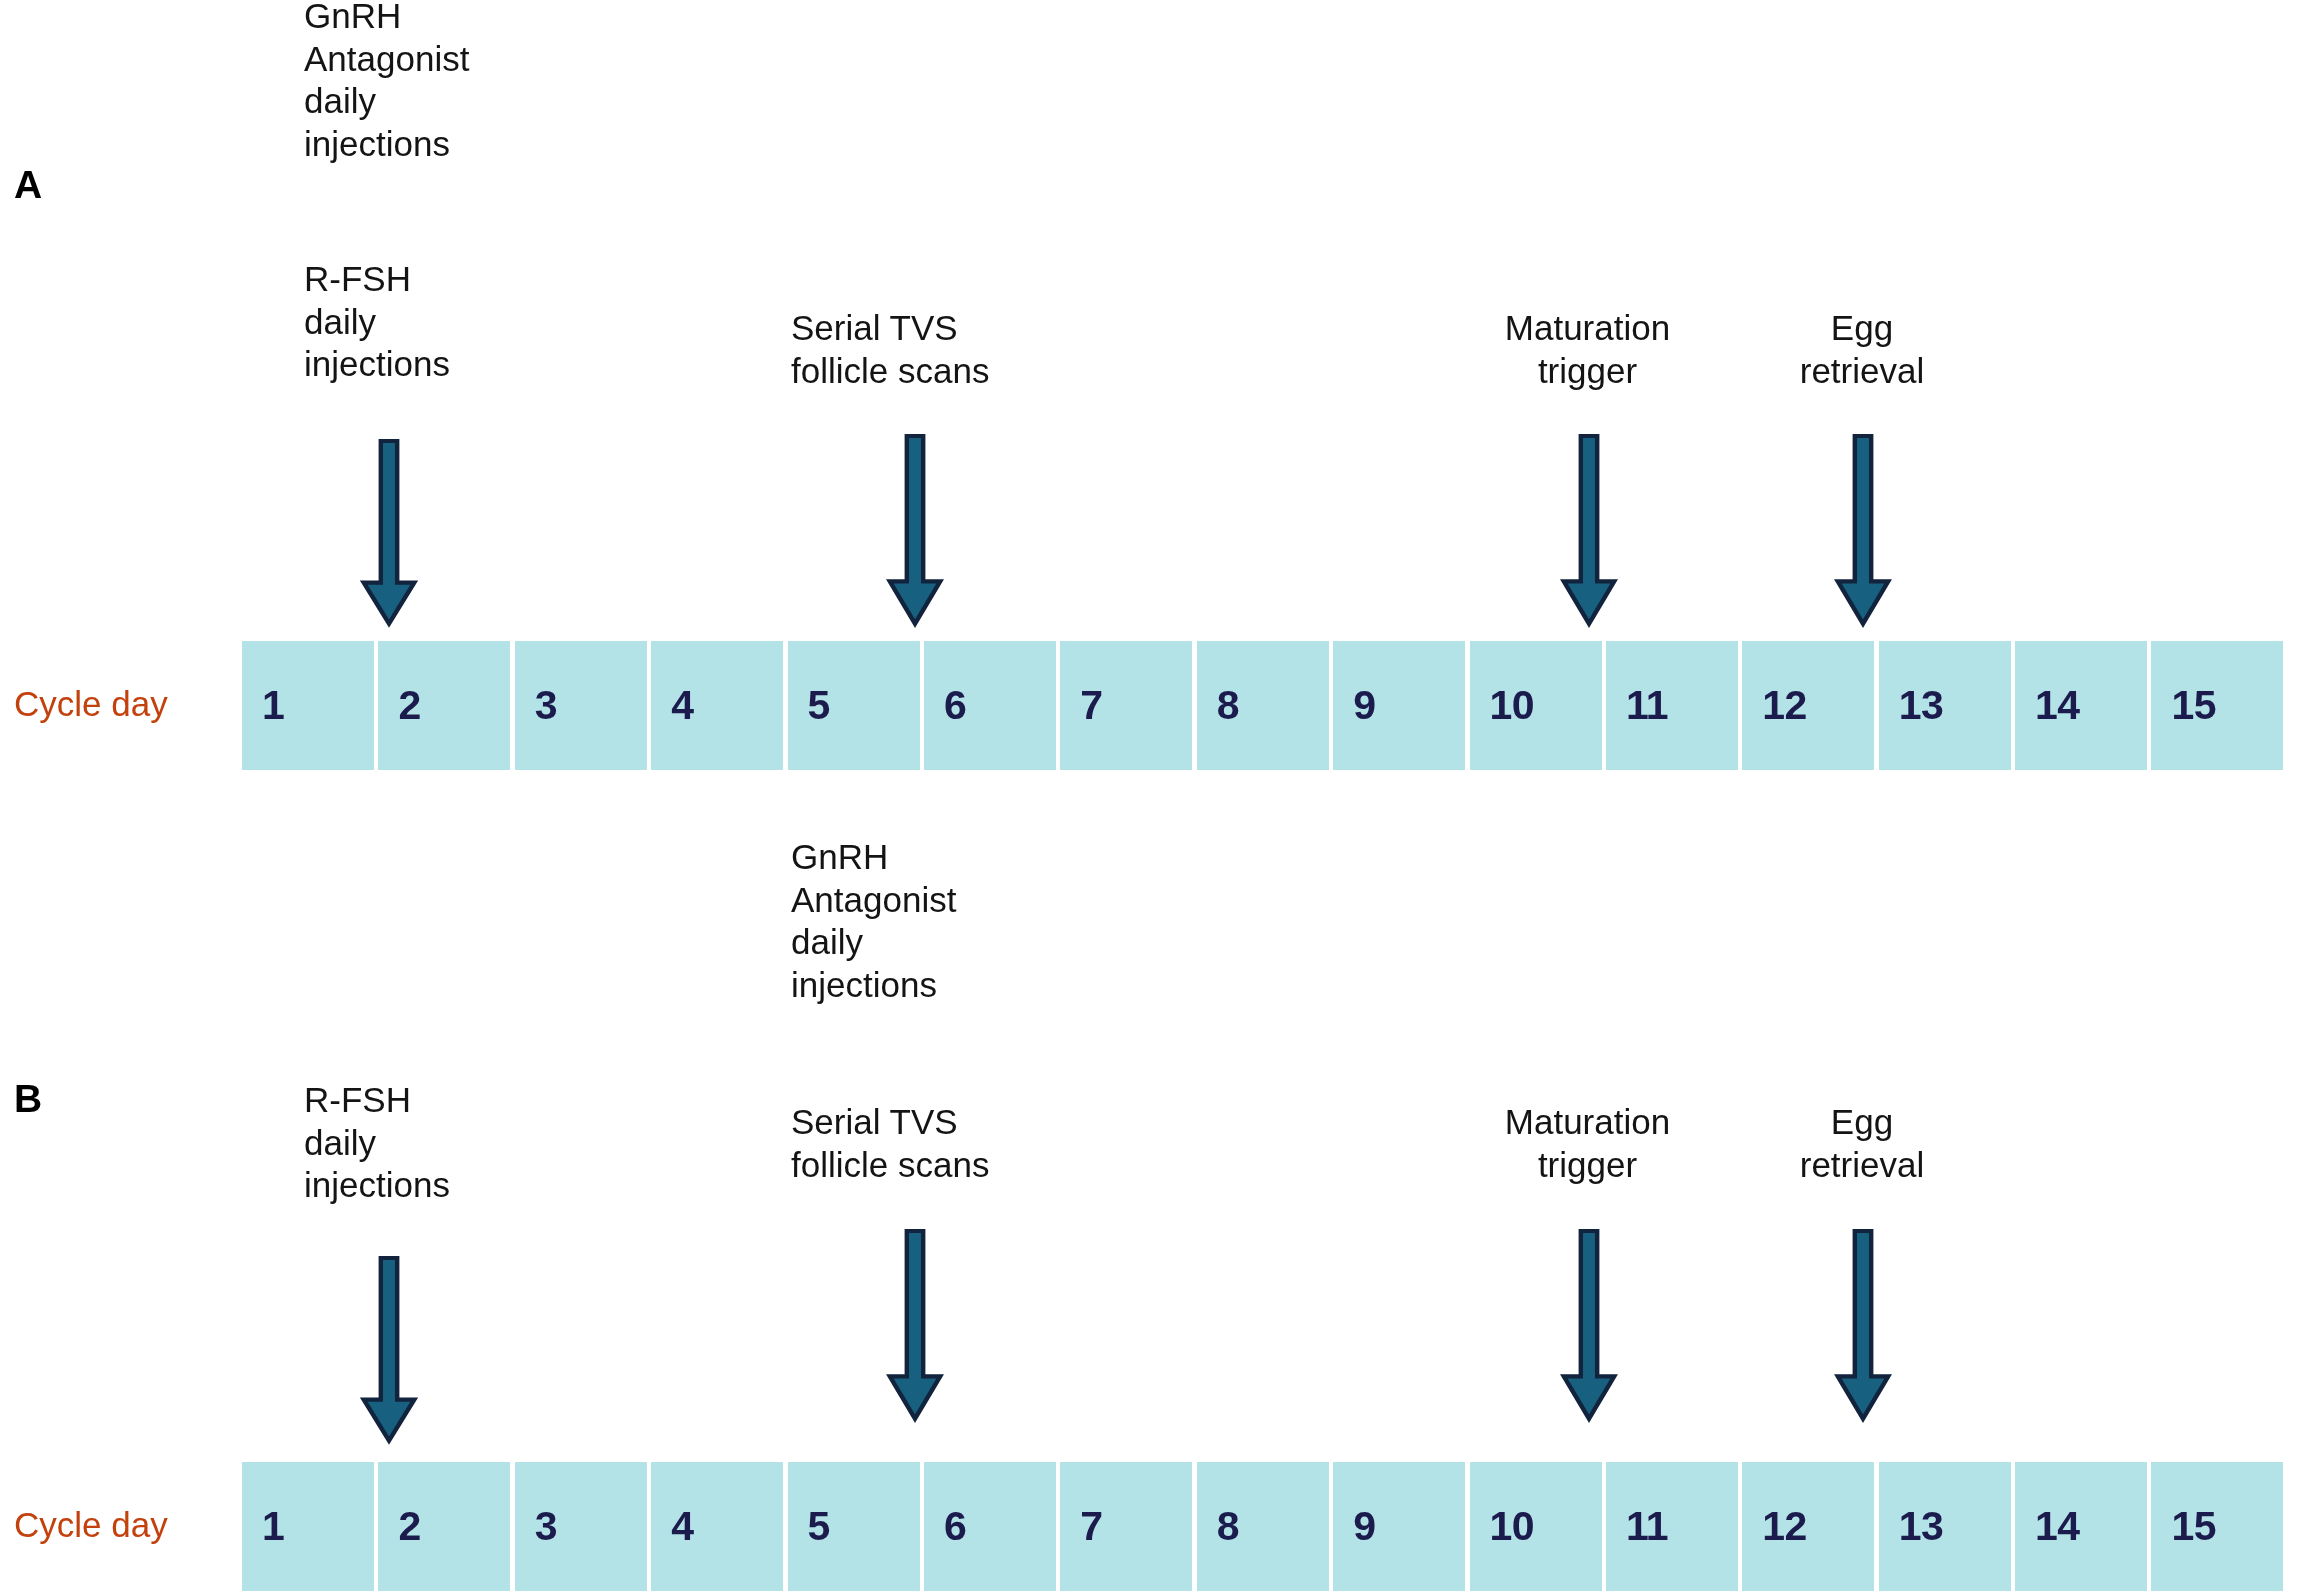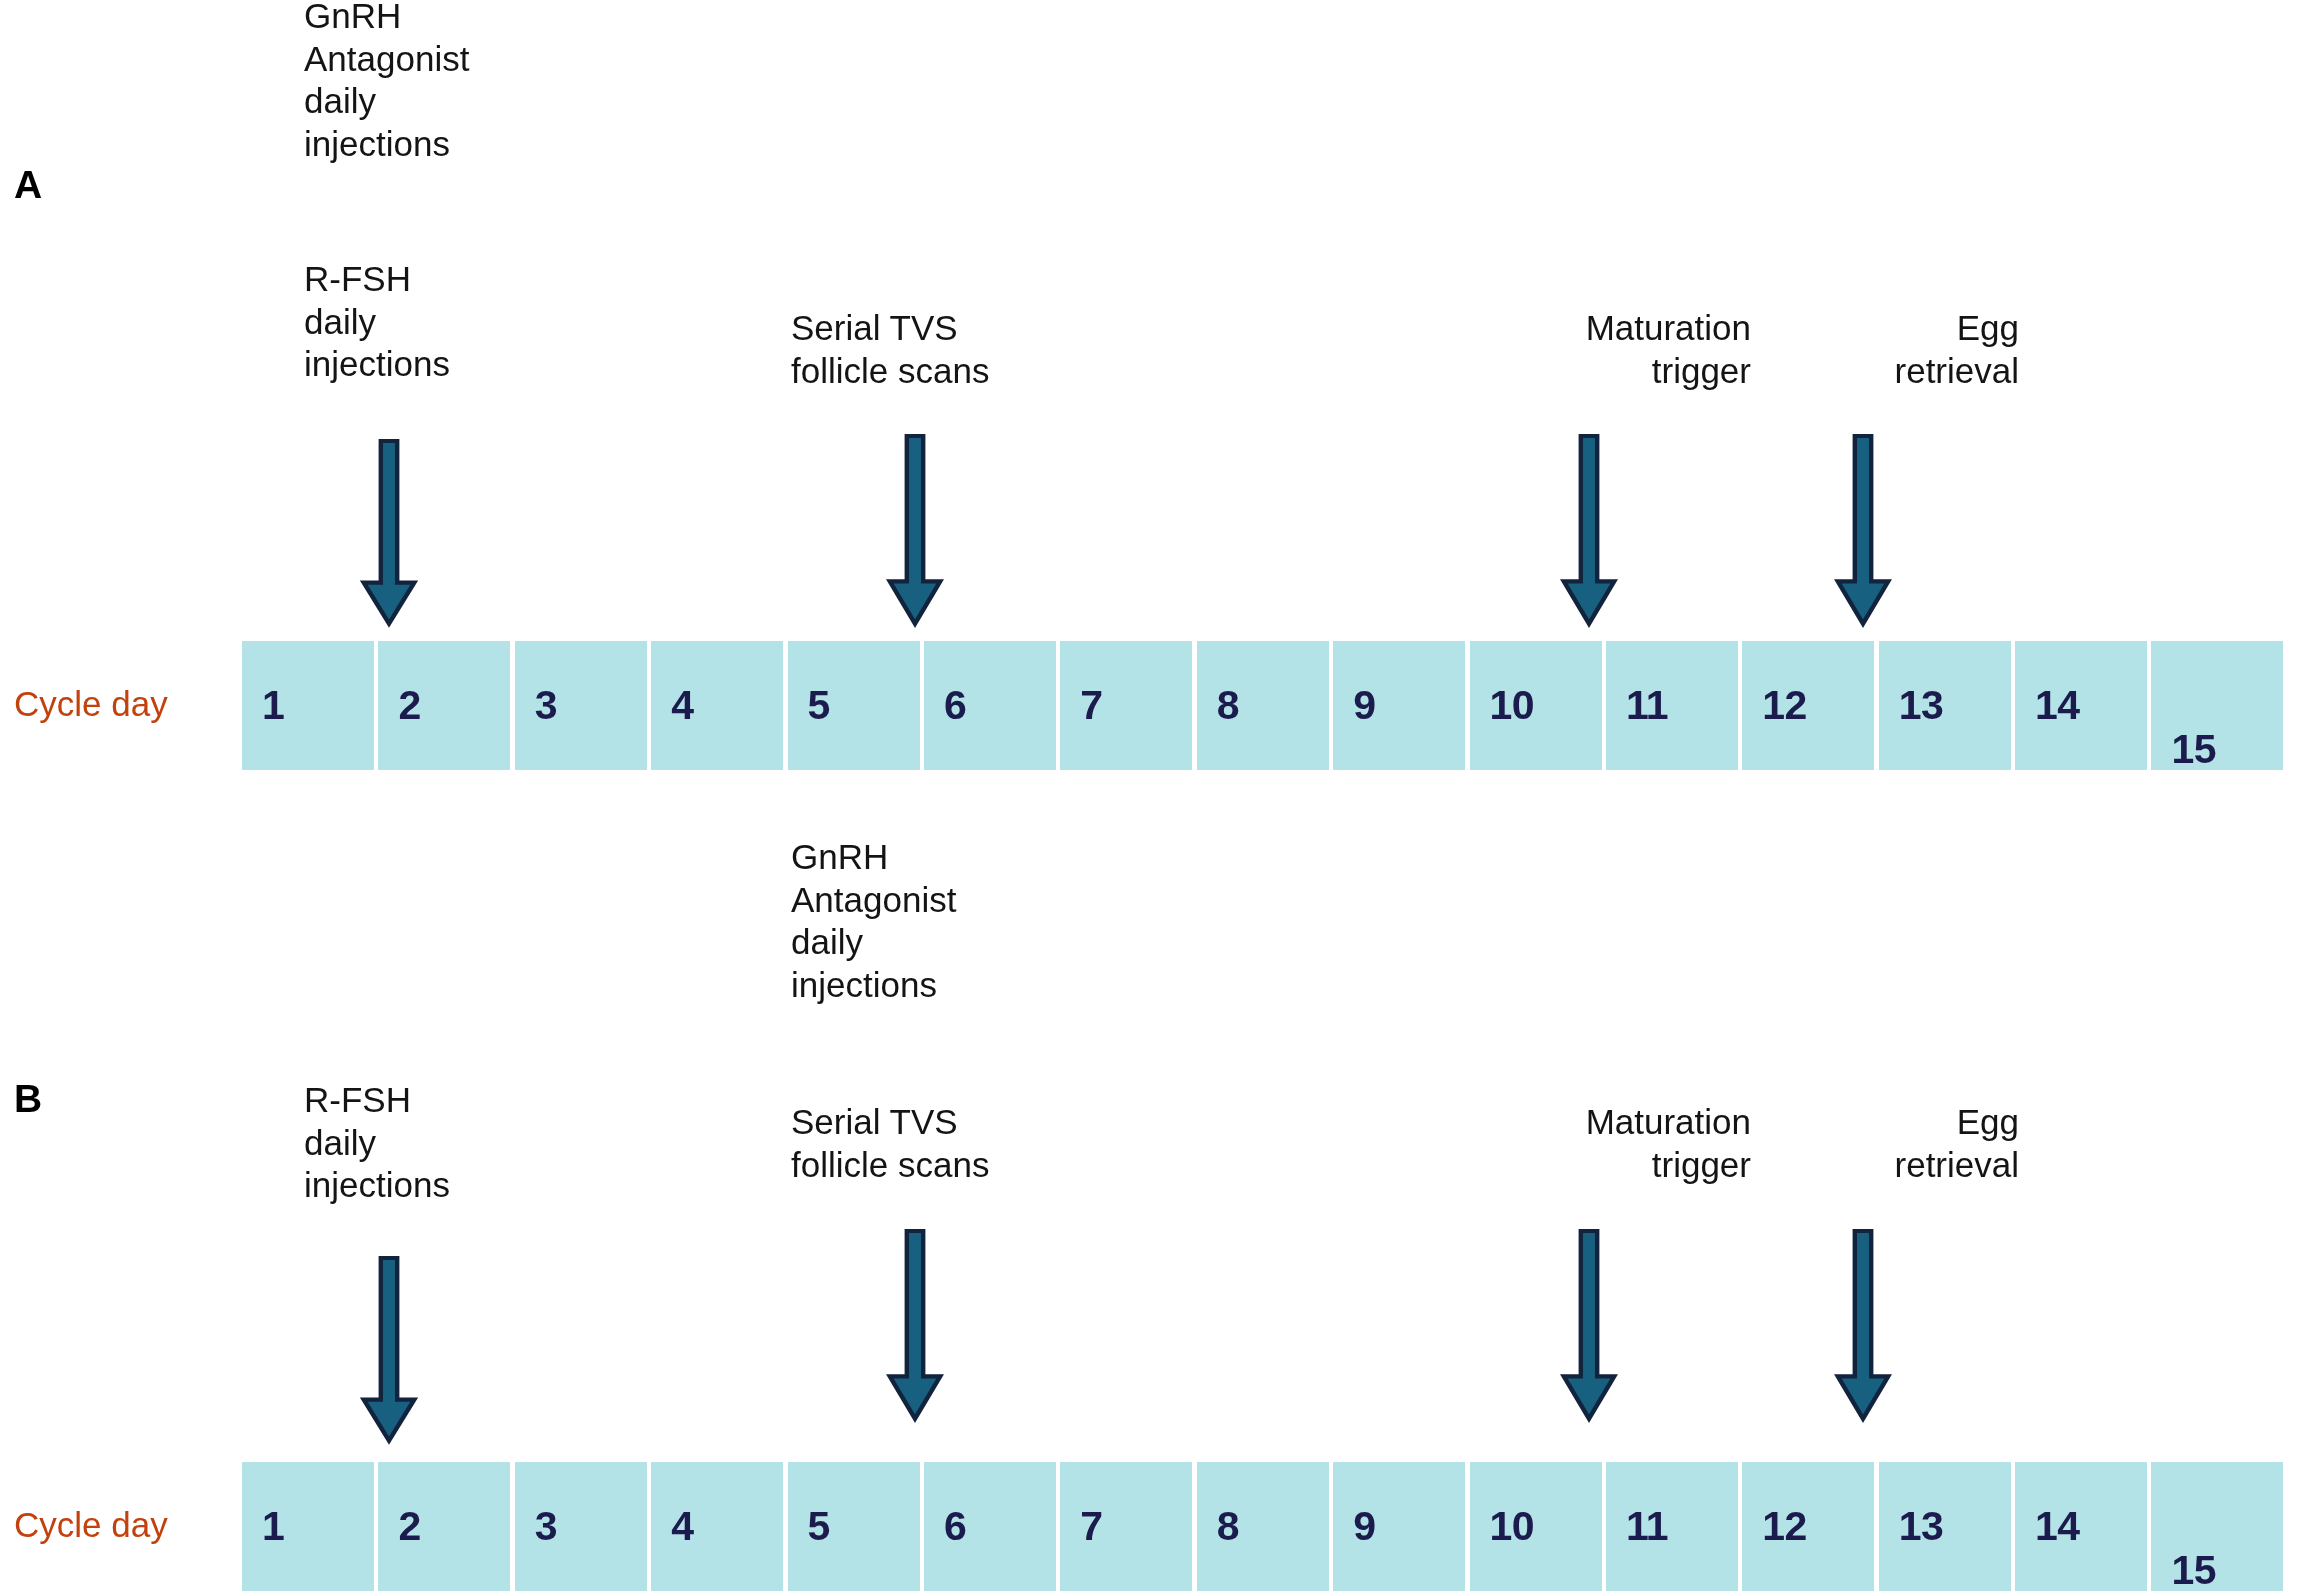--- a/index.html
+++ b/index.html
@@ -33,21 +33,21 @@
 
   
   .annot {
     position: absolute;
     font-size: 35px;
     line-height: 1.22;
     color: #141414;
     white-space: pre-line;
     font-weight: 400;
   }
-  .annot.center { text-align: right; }
+  .annot.center { text-align: center; }
   .annot.left   { text-align: left; }
 
   
   .arrow {
     position: absolute;
     width: 58px;
   }
   .arrow svg { display: block; width: 100%; height: 100%; }
   .cycle-label {
     position: absolute;
@@ -63,21 +63,21 @@
   }
   .day-cell {
     background: #b4e3e7;
     height: 100%;
     box-sizing: border-box;
     position: relative;
     margin-right: 4.4px;
     display: flex;
     align-items: center;
   }
-  .day-cell:last-child { margin-right: 0; align-items: flex-end; }
+  .day-cell:last-child { margin-right: 0; }
   .day-num {
     font-size: 41px;
     font-weight: 700;
     color: #1b1b4d;
     line-height: 1;
     padding-left: 20px;
     letter-spacing: -0.6px;
   }
 </style>
 </head>

